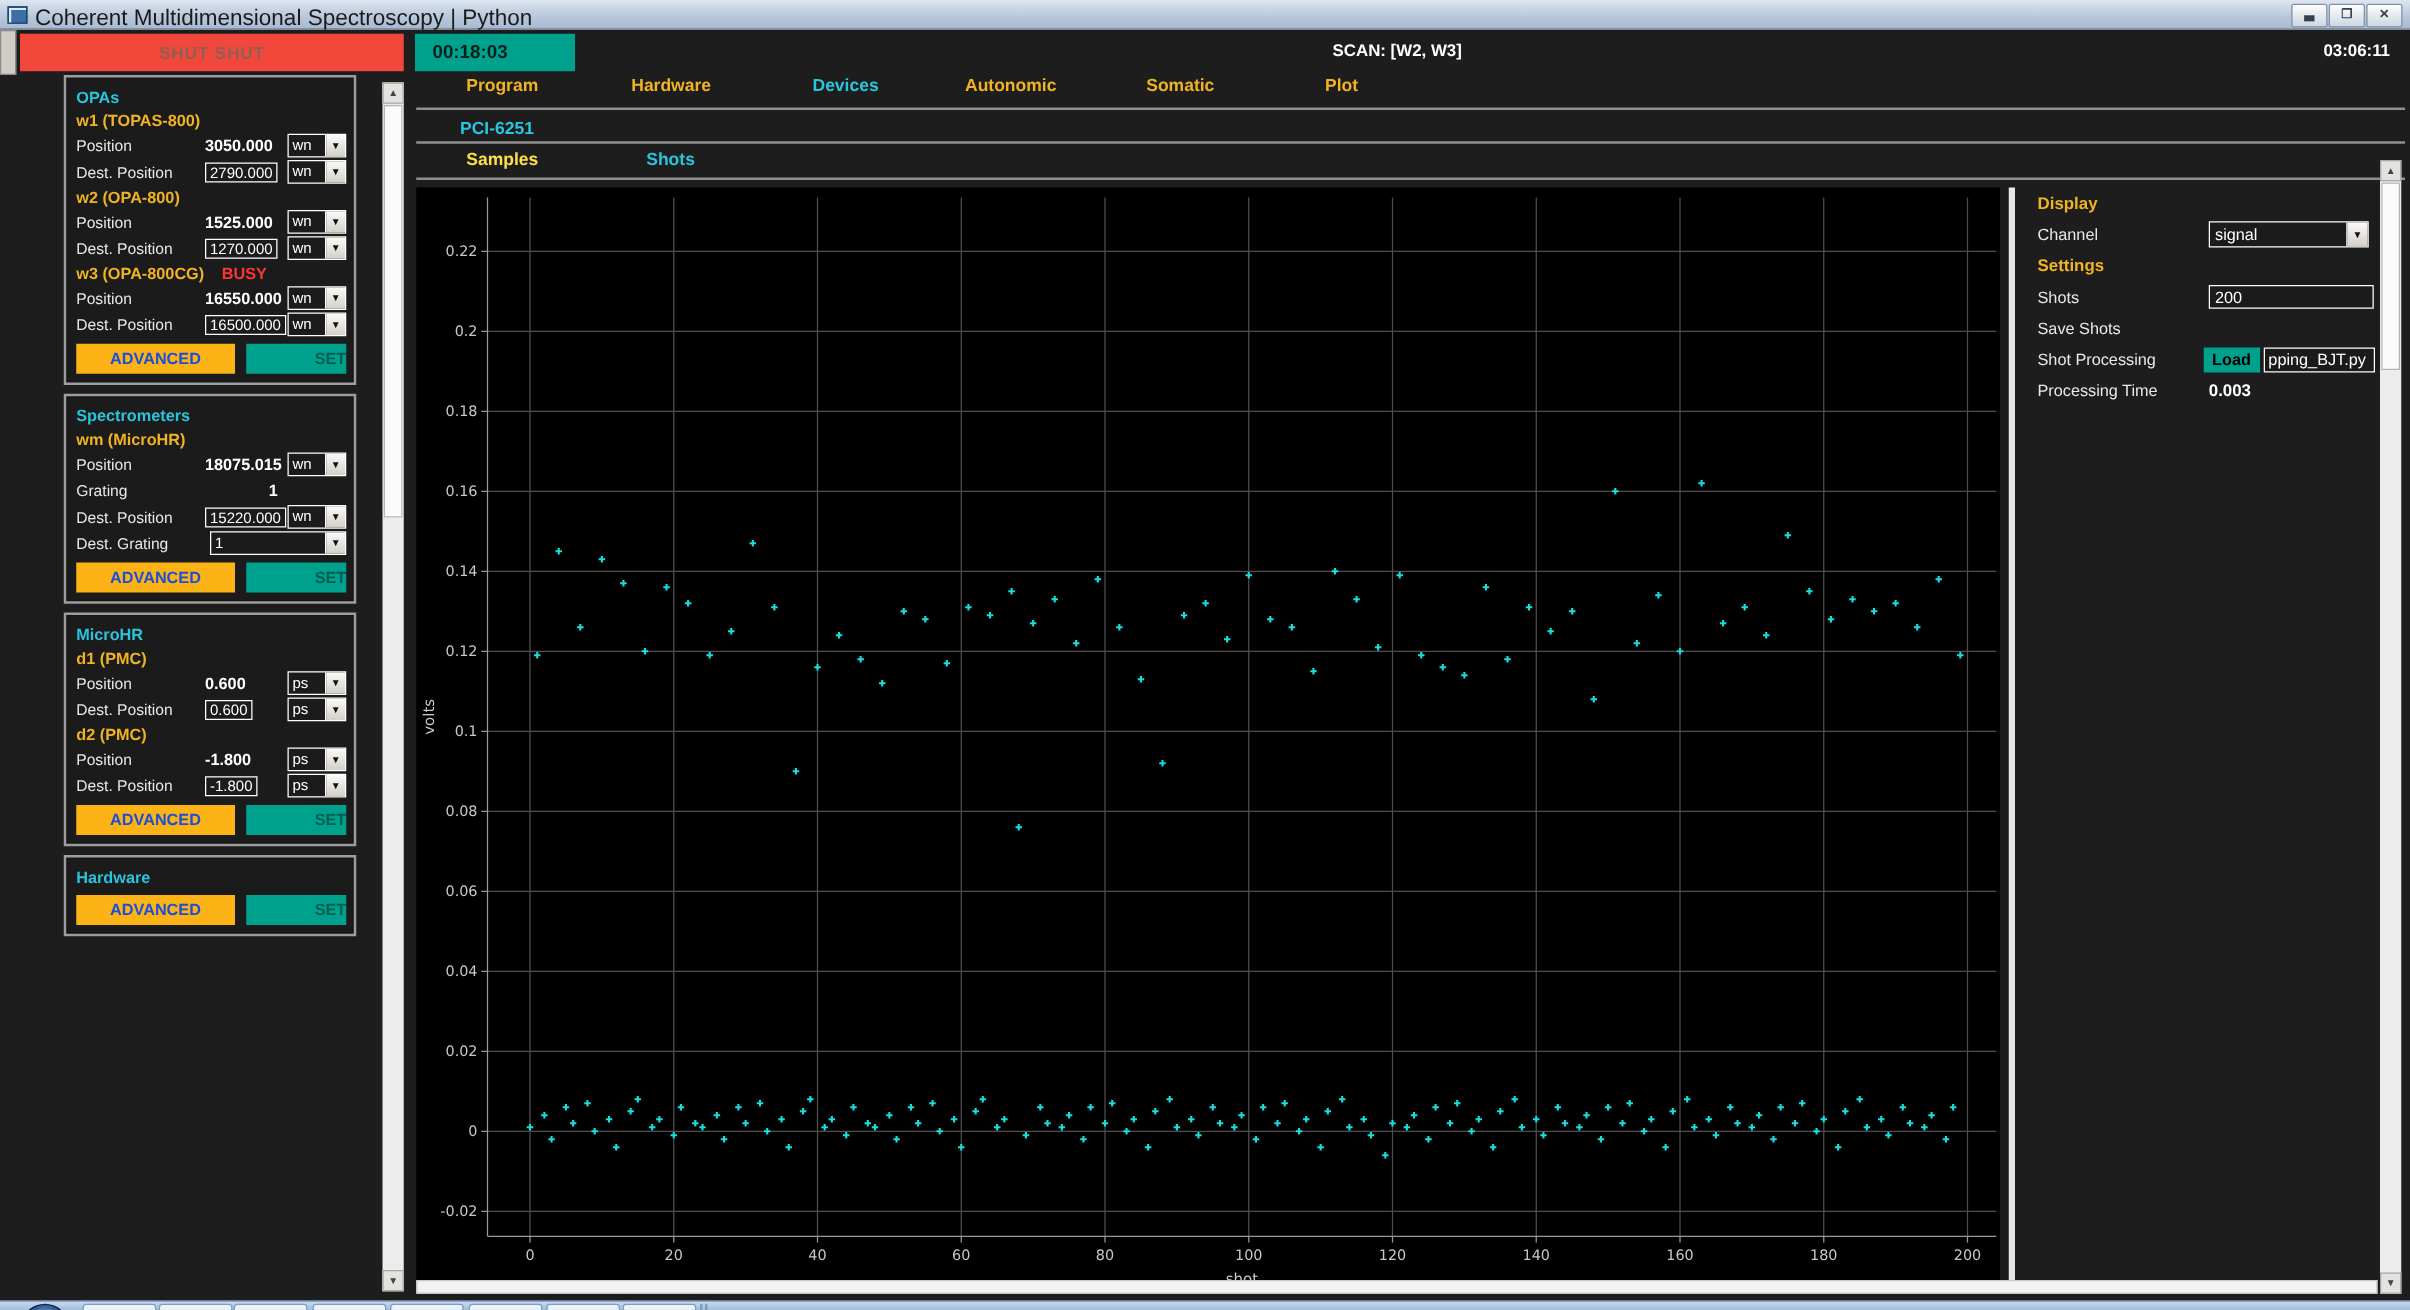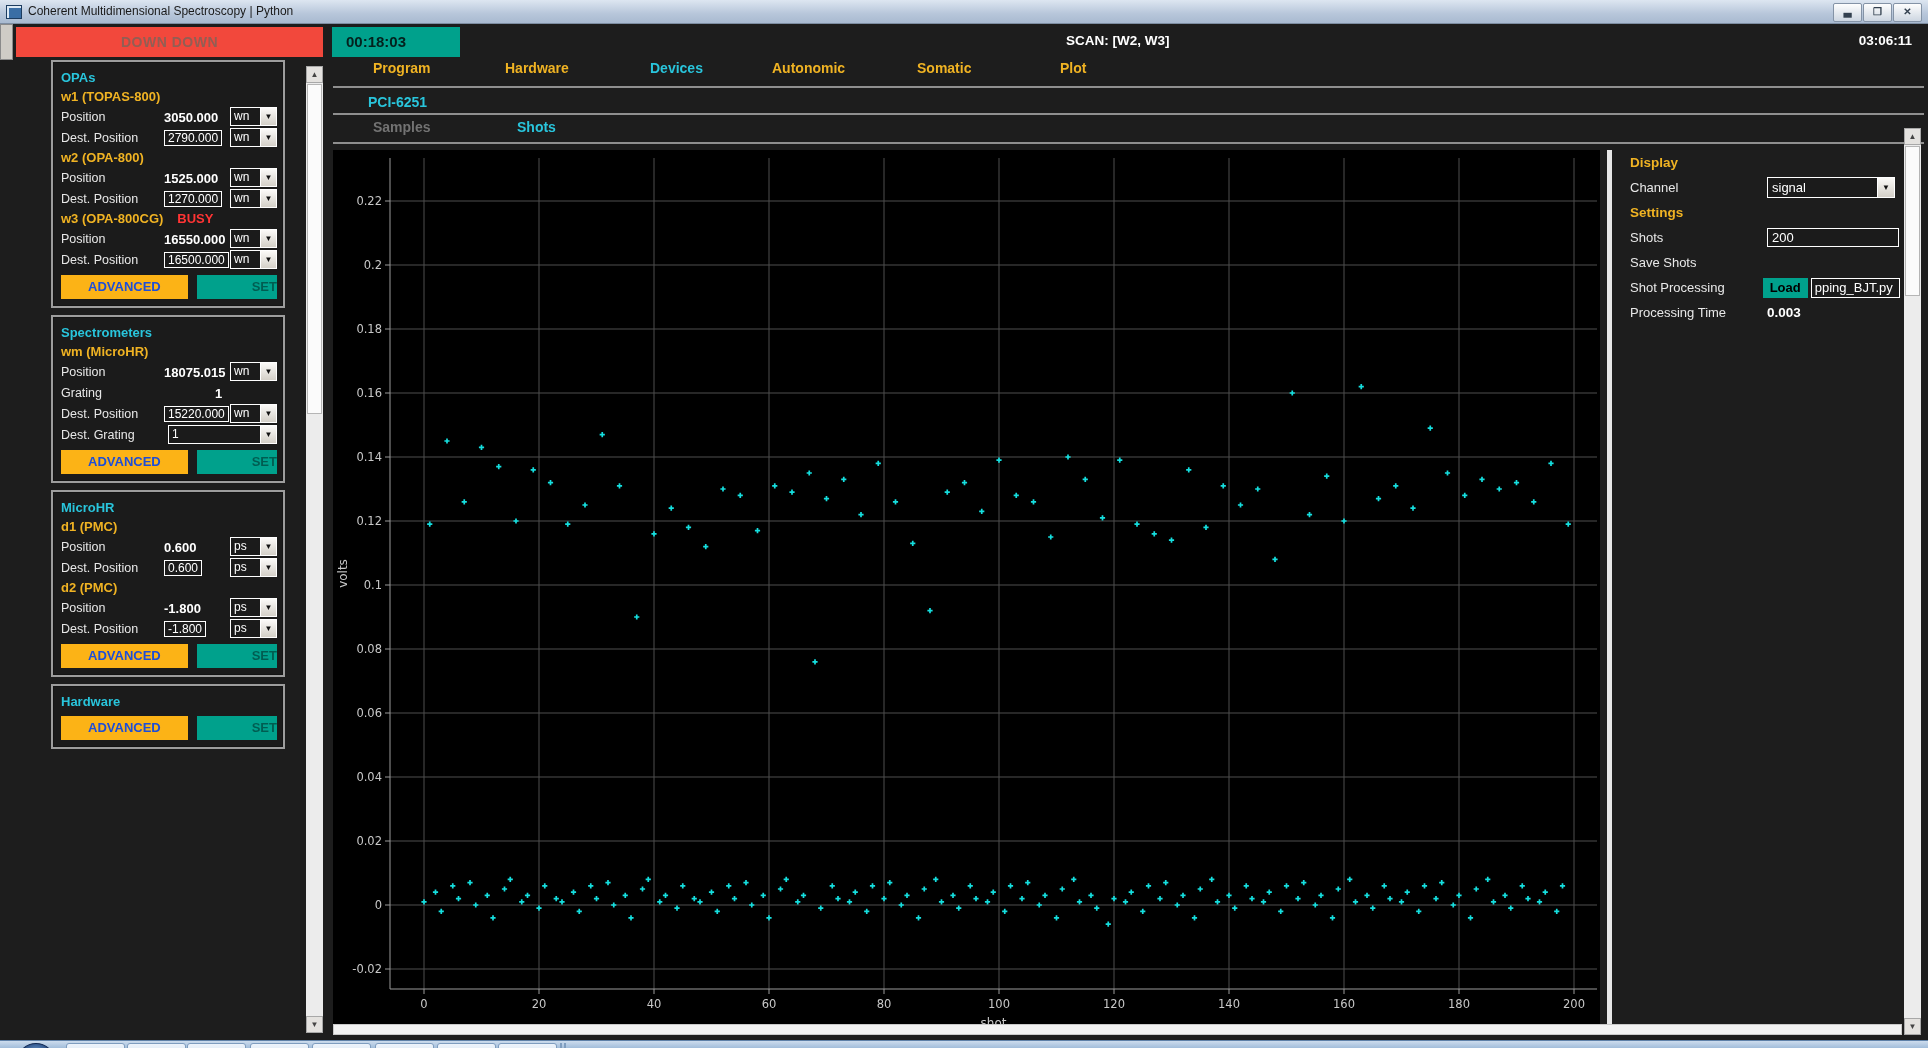--- a/index.html
+++ b/index.html
@@ -3,21 +3,21 @@
 <meta charset="utf-8">
 <style>
   html,body{margin:0;padding:0;background:#000;}
   #screen{position:relative;width:1928px;height:1048px;background:#1d1d1d;overflow:hidden;
           font-family:"Liberation Sans",sans-serif;-webkit-font-smoothing:antialiased;}
   
   #titlebar{position:absolute;left:0;top:0;width:1928px;height:23px;
     background:linear-gradient(#dde6f1,#b7c6da 60%,#a9bad0);border-bottom:1px solid #7d8da1;}
   #titlebar .appicon{position:absolute;left:6px;top:5px;width:14px;height:12px;background:#3a6ea5;
     border:1px solid #1d3c5f;box-shadow:inset 2px 2px 0 #dce9f5;}
-  #titlebar .title{position:absolute;left:28px;top:4px;font-size:12px;color:#1a1a1a;}
+  #titlebar .title{position:absolute;left:28px;top:4px;font-size:18px;color:#1a1a1a;}
   .winbtn{position:absolute;top:3px;width:27px;height:17px;border:1px solid #8493a6;border-radius:2px;
     background:linear-gradient(#fefefe,#cdd6e1);color:#33404f;font-size:10px;font-weight:bold;
     text-align:center;line-height:16px;}
   
   .shutdown{position:absolute;left:16px;top:27px;width:307px;height:30px;background:#f2483c;
     color:#925e54;font-weight:bold;font-size:14px;text-align:center;line-height:30px;letter-spacing:.5px;}
   .timerbox{position:absolute;left:332px;top:27px;width:128px;height:30px;background:#00a18c;
     color:#04211d;font-weight:bold;font-size:15px;text-align:left;line-height:30px;padding-left:14px;box-sizing:border-box;}
   .scantext{position:absolute;left:1066px;top:33px;font-size:13.5px;font-weight:bold;color:#fff;}
   .clock{position:absolute;right:16px;top:33px;font-size:13.5px;font-weight:bold;color:#fff;}
@@ -50,21 +50,21 @@
   .vscroll{position:absolute;width:17px;background:#ececec;}
   .sbtn{position:absolute;left:0;width:17px;height:17px;background:#e4e2df;border:1px solid #a8a8a8;
     box-sizing:border-box;color:#444;font-size:8px;text-align:center;line-height:15px;}
   .sthumb{position:absolute;left:1px;width:15px;background:#fbfbfb;border:1px solid #b5b5b5;box-sizing:border-box;}
   .hscroll{position:absolute;left:333px;top:1024px;width:1569px;height:11px;background:#f2f2f2;border:1px solid #c9c9c9;box-sizing:border-box;}
   
   .navtab{position:absolute;top:60px;font-size:14px;font-weight:bold;color:#f0b323;}
   .navtab.active{color:#29c5dc;}
   .sepline{position:absolute;left:333px;width:1591px;height:2px;background:#8f8f8f;}
   .devtab{position:absolute;left:368px;top:94px;font-size:14px;font-weight:bold;color:#29c5dc;}
-  .subtab{position:absolute;top:119px;font-size:14px;font-weight:bold;color:#737373;}
+  .subtab{position:absolute;top:119px;font-size:14px;font-weight:bold;color:#fde047;}
   .subtab.active{color:#29c5dc;}
   
   #plotwrap{position:absolute;left:333px;top:150px;width:1267px;height:878px;background:#000;}
   
   .splitter{position:absolute;left:1607px;top:150px;width:5px;height:878px;background:#e6e6e6;}
   
   #rpanel{position:absolute;left:1630px;top:150px;width:270px;}
   .rhead{color:#f0b323;font-weight:bold;font-size:13.5px;height:25px;line-height:25px;}
   .rrow{display:flex;align-items:center;height:25px;}
   .rrow .rlbl{width:137px;color:#e8e8e8;font-size:13px;}
@@ -96,21 +96,21 @@
   <div id="titlebar">
     <span class="appicon"></span>
     <span class="title">Coherent Multidimensional Spectroscopy | Python</span>
     <span class="winbtn" style="right:66px;">▃</span>
     <span class="winbtn" style="right:36px;">❐</span>
     <span class="winbtn" style="right:6px;">✕</span>
   </div>
 
   <div class="edgefrag"></div>
 
-  <div class="shutdown">DOWN DOWN</div>
+  <div class="shutdown">SHUT SHUT</div>
   <div class="timerbox">00:18:03</div>
   <div class="scantext">SCAN: [W2, W3]</div>
   <div class="clock">03:06:11</div>
 
   <div id="sidebar">
       <div class="sbox">
         <div class="sec-title">OPAs</div>
         <div class="grp-name">w1 (TOPAS-800)</div>
         <div class="crow">
           <span class="lbl">Position</span>

